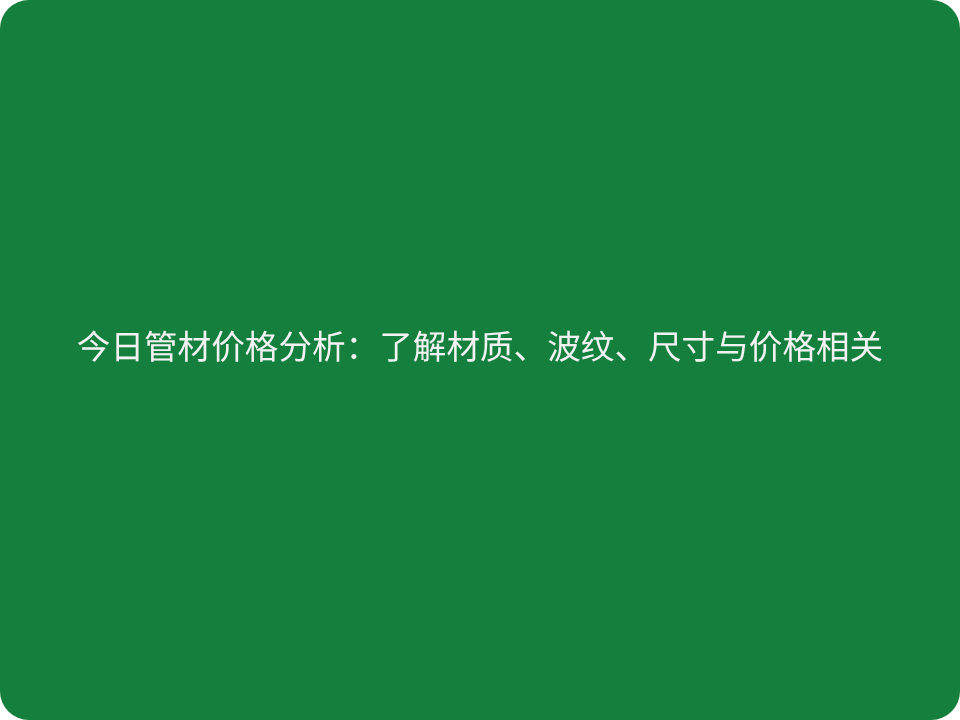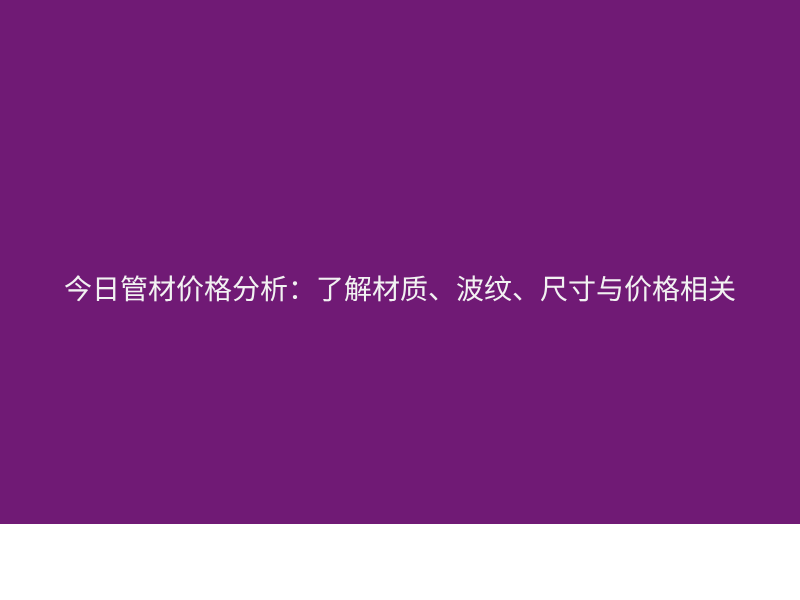--- a/index.html
+++ b/index.html
@@ -13,25 +13,26 @@
     height: 600px;
     overflow: hidden;
     font-family: "DejaVu Sans", "Liberation Sans", sans-serif;
   }
 
   
   #title-card {
     position: relative;
     box-sizing: border-box;
     width: 800px;
-    height: 524px;
-    background-color: #701a75;
+    height: 600px;
+    background-color: #15803d;
     display: flex;
     align-items: center;
     justify-content: center;
+    border-radius: 24px;
   }
 
   
   #title-block {
     position: absolute;
     left: 50px;
     top: 0;
     width: 700px;
     height: 600px;
     display: flex;

